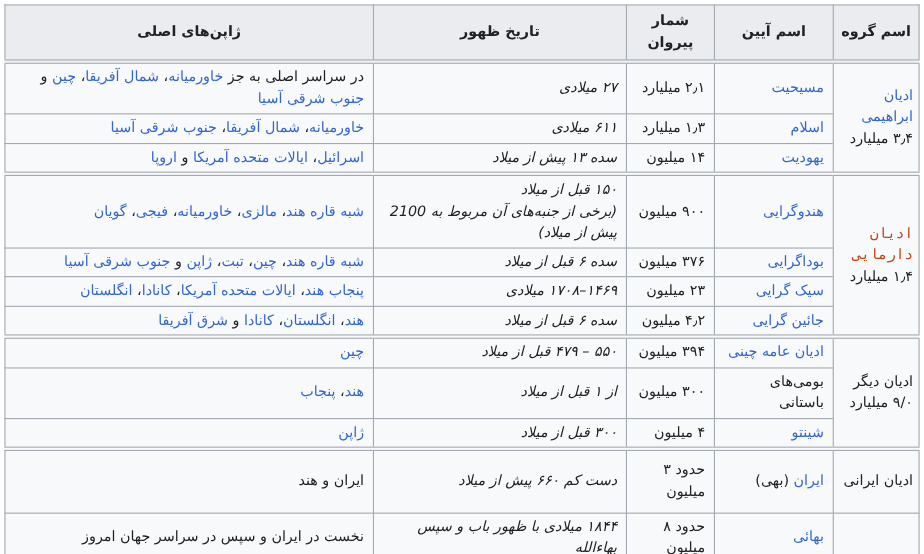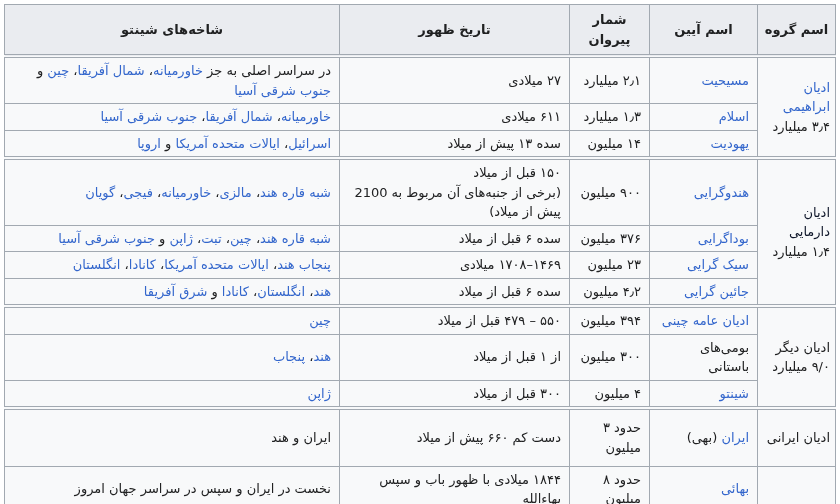--- a/index.html
+++ b/index.html
@@ -24,45 +24,45 @@
   }
   thead th{
     background:#eaecf0;
     text-align:center;
     font-weight:bold;
     padding:5px 6px;
   }
   tr.group-start th, tr.group-start td{
     border-top:4px double #a2a9b1;
   }
-  td.date-cell{white-space:pre-line;}
+  td.date-cell{white-space:pre-line;font-style:italic;}
   td.group-cell{padding:18px 5px;}
   a.wlink{color:#3366cc;text-decoration:none;cursor:pointer;}
-  a.wlink.red{color:#0f172a;}
+  a.wlink.red{color:#c2410c;font-family:Liberation Mono, monospace;}
   .gcount{display:block;color:#202122;}
 </style>
 </head>
 <body>
 
 <div class="wrap">
   <table class="religions">
     <colgroup>
       <col style="width:78px">
       <col style="width:108px">
       <col style="width:80px">
       <col style="width:230px">
       <col>
     </colgroup>
     <thead>
       <tr>
         <th>اسم گروه</th>
         <th>اسم آیین</th>
         <th>شمار پیروان</th>
         <th>تاریخ ظهور</th>
-        <th>شاخه‌های شینتو</th>
+        <th>ژاپن‌های اصلی</th>
       </tr>
     </thead>
     <tbody>
         <tr class="group-start">
           <td class="group-cell" rowspan="3"><a class="wlink">ادیان ابراهیمی</a><span class="gcount">۳٫۴ میلیارد</span></td>
           <td class="cell religion-cell"><a class="wlink">مسیحیت</a></td>
           <td class="followers-cell">۲٫۱ میلیارد</td>
           <td class="date-cell">۲۷ میلادی</td>
           <td class="cell branches-cell"><span>در سراسر اصلی به جز </span><a class="wlink">خاورمیانه</a><span>، </span><a class="wlink">شمال آفریقا</a><span>، </span><a class="wlink">چین</a><span> و </span><a class="wlink">جنوب شرقی آسیا</a></td>
         </tr>

